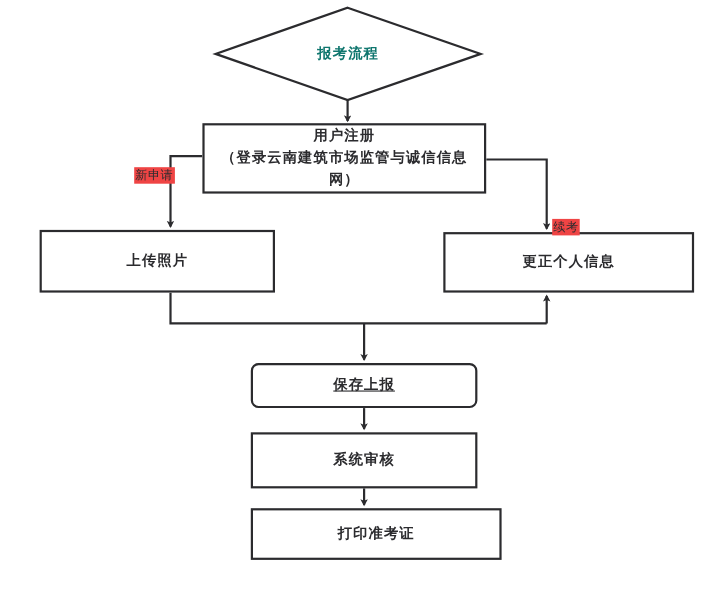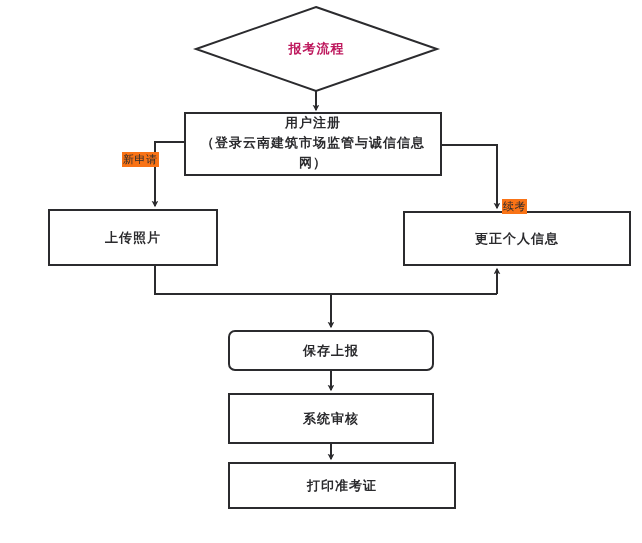--- a/index.html
+++ b/index.html
@@ -52,57 +52,57 @@
     left: 0;
     top: 0;
     width: 243px;
     height: 86px;
     display: flex;
     align-items: center;
     justify-content: center;
     font-weight: bold;
     font-size: 13px;
     letter-spacing: 1px;
-    color: #be185d;
+    color: #0f766e;
     text-align: center;
   }
   .edge-label {
     position: absolute;
     font-size: 11px;
     letter-spacing: 0.5px;
     color: #2b2b2e;
-    background: #f97316;
+    background: #ef4444;
     padding: 0 1px;
     white-space: nowrap;
   }
   .node-register {
     left: 184px;
     top: 112px;
     width: 258px;
     height: 64px;
     padding: 2px 8px;
-    font-family: Liberation Mono, monospace;
   }
   .node-upload {
-    left: 48px;
+    left: 36px;
     top: 209px;
-    width: 170px;
+    width: 214px;
     height: 57px;
   }
   .node-correct {
     left: 403px;
     top: 211px;
     width: 228px;
     height: 55px;
   }
   .node-save {
     left: 228px;
     top: 330px;
     width: 206px;
     height: 41px;
+    text-decoration: underline;
   }
   .node-review {
     left: 228px;
     top: 393px;
     width: 206px;
     height: 51px;
   }
   .node-print {
     left: 228px;
     top: 462px;

